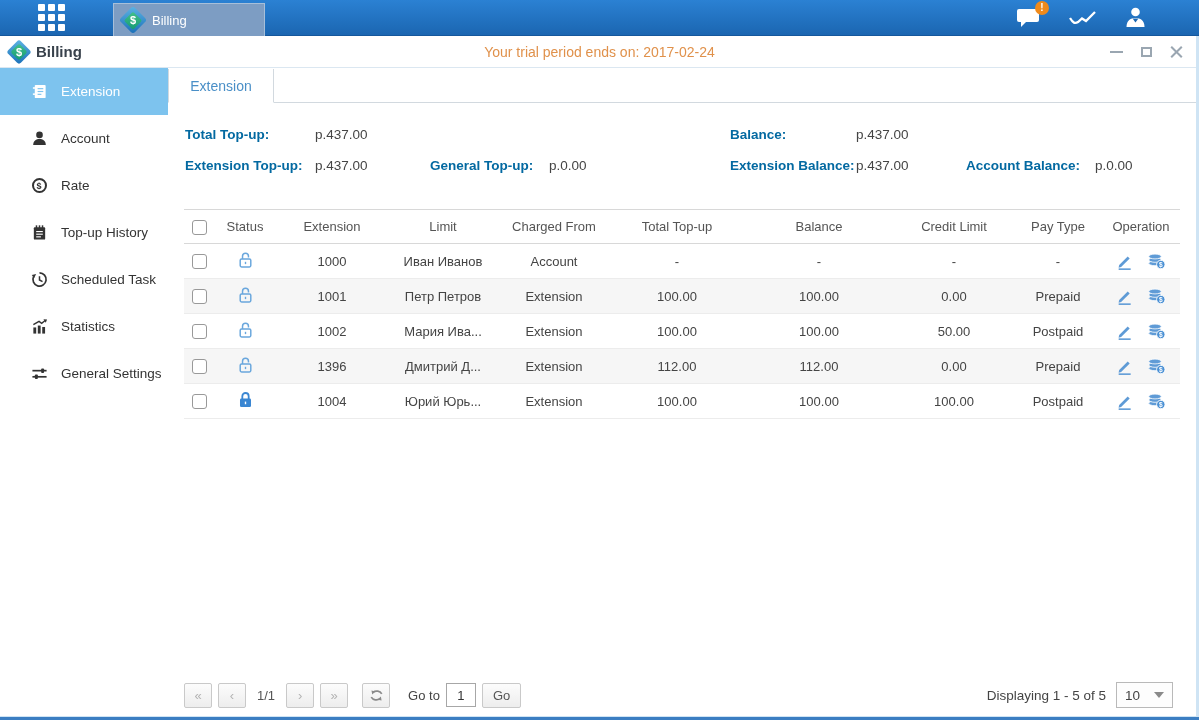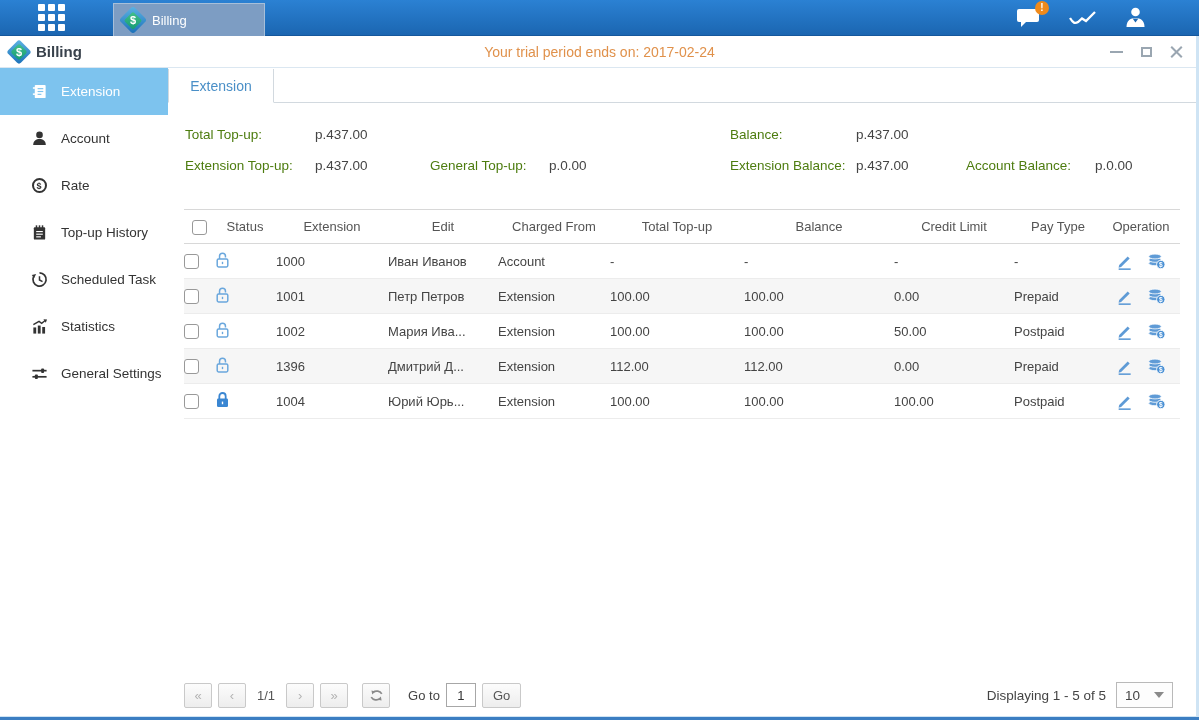--- a/index.html
+++ b/index.html
@@ -41,29 +41,29 @@
   .circ-icon { width:15px; height:15px; border:2px solid currentColor; border-radius:50%; display:flex; align-items:center; justify-content:center; font-size:9px; font-weight:bold; }
 
   .main { flex:1; position:relative; }
   .tabbar { height:35px; border-bottom:1px solid #d2d9df; display:flex; align-items:flex-end; }
   .tab { height:34px; min-width:106px; background:#fff; border-left:1px solid #d2d9df; border-right:1px solid #d2d9df; margin-bottom:-1px; border-bottom:1px solid #fff; color:#4a8fc7; font-size:14px; display:flex; align-items:center; justify-content:center; cursor:pointer; }
 
   .summary { display:flex; margin:24px 16px 0 17px; font-size:13.5px; color:#444; }
   .sum-col-left { width:509px; flex:none; }
   .sum-col-right { flex:1;margin-left:36px; }
   .sum-line { display:flex; margin-bottom:16px; align-items:baseline; }
-  .sum-label { font-weight:normal; color:#4d7c0f; }
+  .sum-label { font-weight:bold; color:#0369a1; }
   .w130 { width:130px; flex:none; } .w126 { width:126px; flex:none; }
   .w115 { width:115px; flex:none; } .w119 { width:119px; flex:none; }
   .w110 { width:110px; flex:none; } .w129 { width:129px; flex:none; }
 
   .actions { display:flex; gap:10px; margin:12px 16px 0 17px; }
   .btn-blue { background:#3189d2; color:#fff; border:none; border-radius:3px; height:30px; padding:0 13px; font-size:13px; font-family:inherit; cursor:pointer; }
 
-  table.grid { width:996px; margin:20px 16px 0; border-collapse:collapse; table-layout:fixed; font-size:13px; color:#444; }
+  table.grid { width:996px; margin:20px 16px 0; border-collapse:collapse; table-layout:fixed; font-size:13px; color:#444; text-align:center; }
   table.grid th { font-weight:normal; color:#555; height:34px; border-top:1px solid #d8d8d8; border-bottom:1px solid #d8d8d8; }
   table.grid td { height:35px; border-bottom:1px solid #ececec; }
   tr.alt { background:#f6f6f6; }
   .checkbox { display:inline-block; width:15px; height:15px; border:1px solid #999; border-radius:3px; background:#fff; cursor:pointer; vertical-align:middle; }
   .op-icons { display:flex; justify-content:center; gap:14px; align-items:center; }
   .op-icons span { cursor:pointer; display:flex; }
 
   
   .pagination { position:absolute; left:16px; right:26px; bottom:8px; display:flex; align-items:center; gap:6px; font-size:13px; color:#555; }
   .pg-btn { width:28px; height:25px; background:linear-gradient(#fcfcfc,#ededed); border:1px solid #c9c9c9; border-radius:2px; color:#b3b3b3; font-size:13px; display:flex; align-items:center; justify-content:center; cursor:pointer; }
@@ -277,21 +277,21 @@
             <col style="width:150px">
             <col style="width:120px">
             <col style="width:88px">
             <col>
         </colgroup>
         <thead>
           <tr>
             <th><span class="checkbox"></span></th>
             <th>Status</th>
             <th>Extension</th>
-            <th>Edit</th>
+            <th>Limit</th>
             <th>Charged From</th>
             <th>Total Top-up</th>
             <th>Balance</th>
             <th>Credit Limit</th>
             <th>Pay Type</th>
             <th>Operation</th>
           </tr>
         </thead>
         <tbody>
             <tr>

